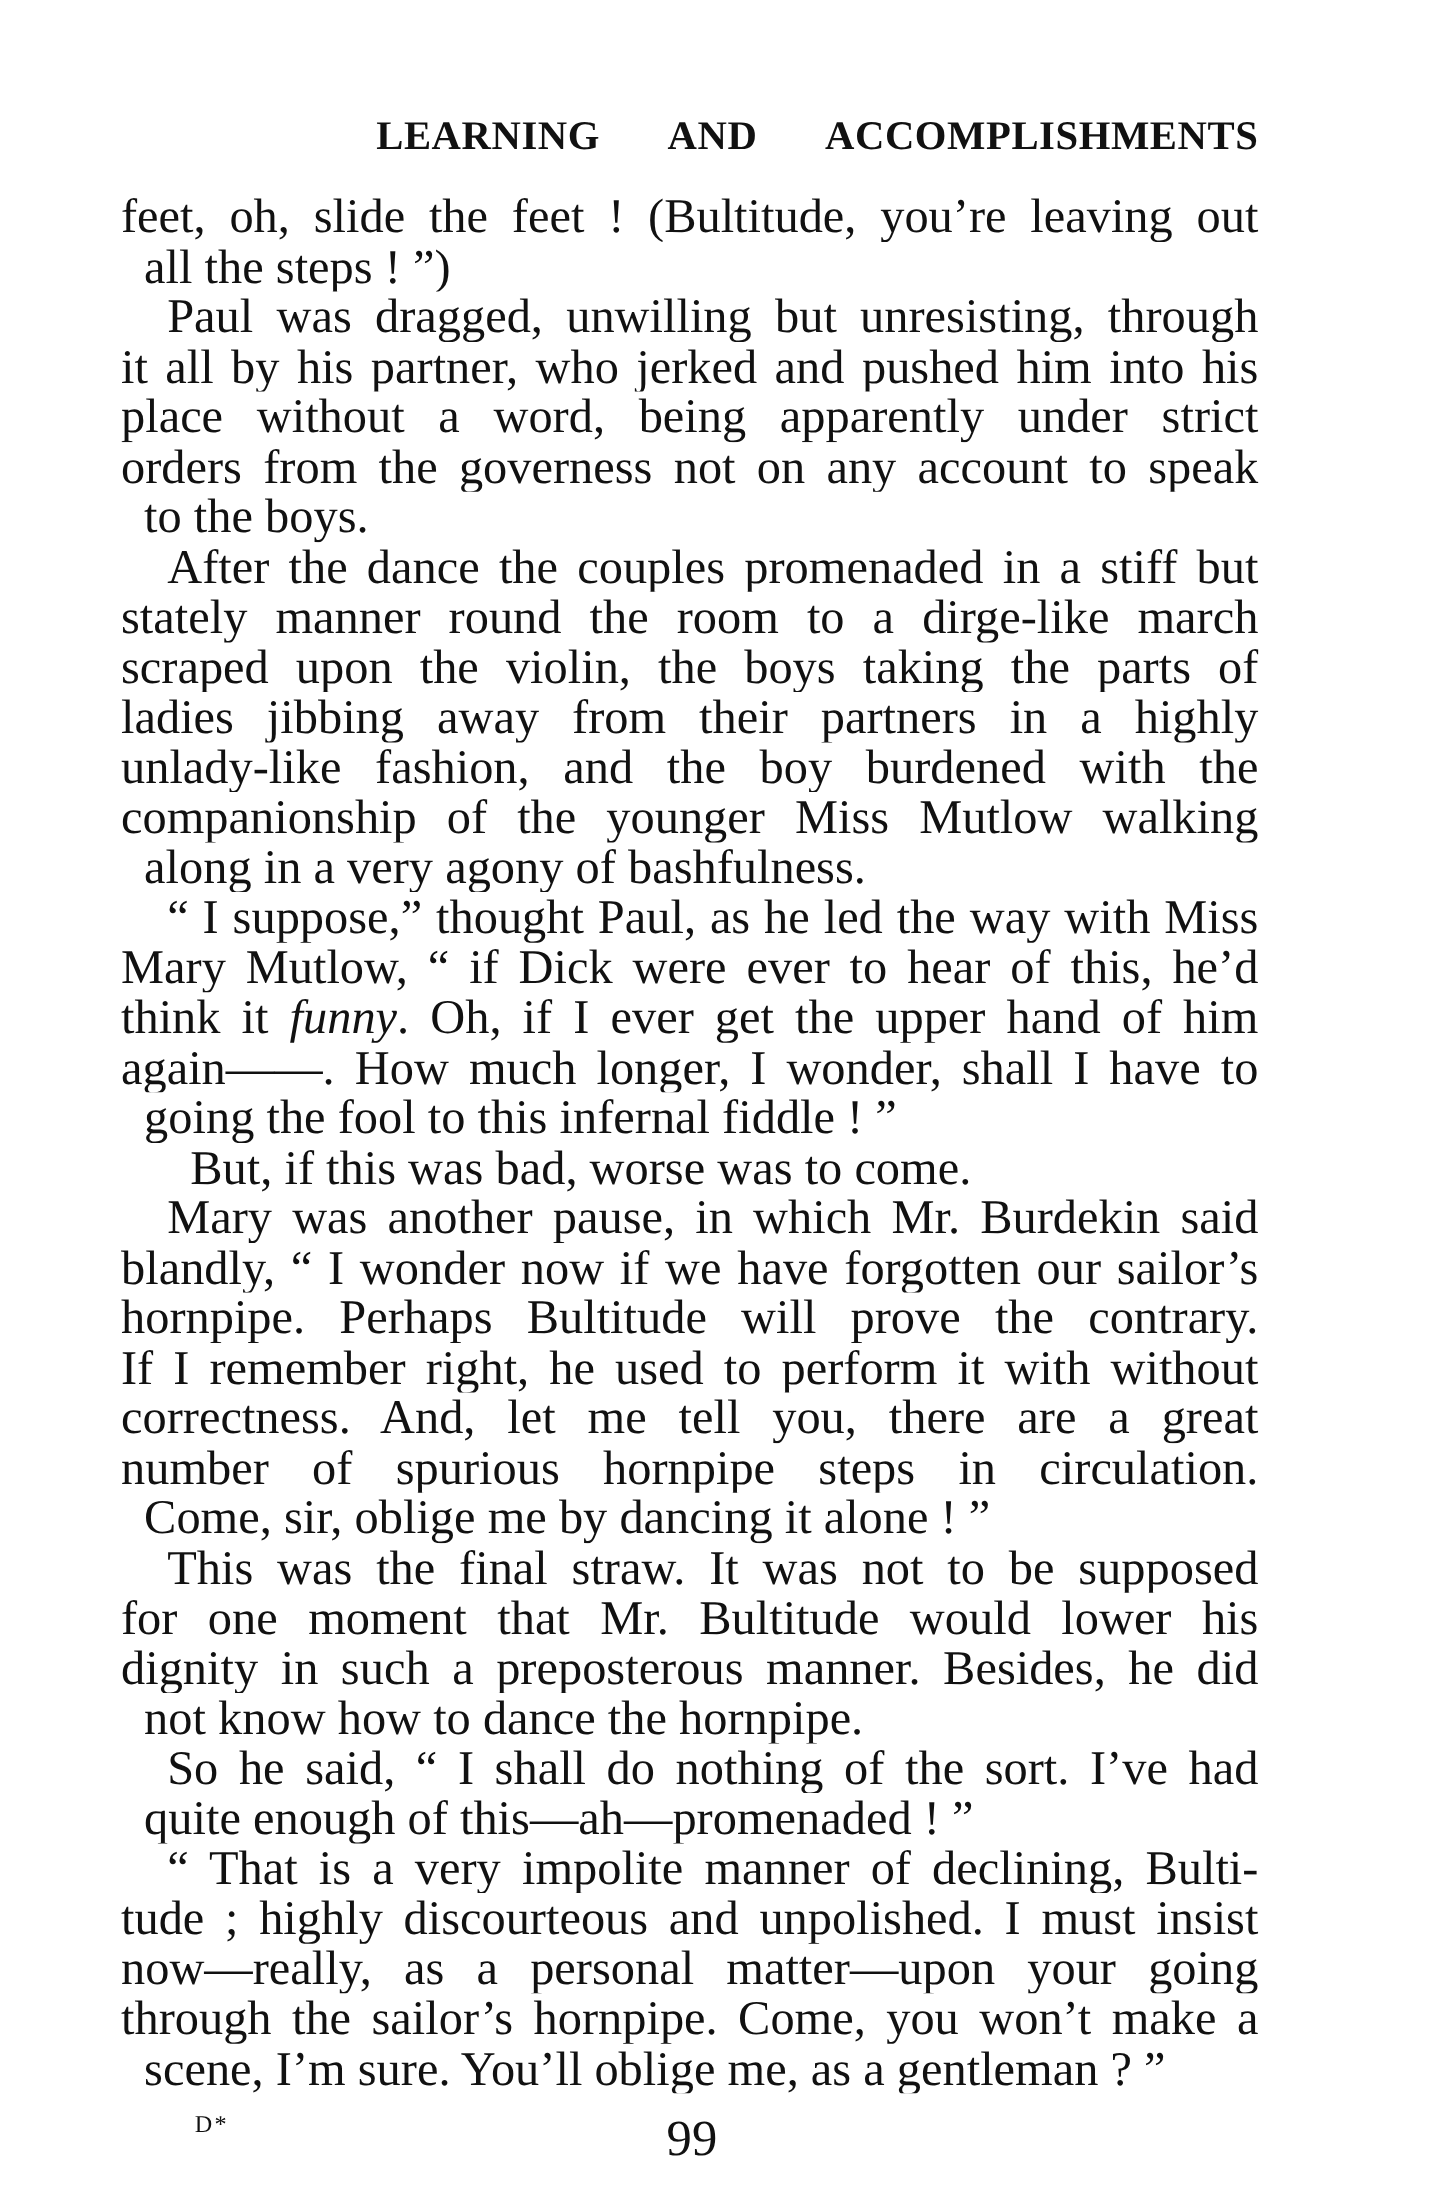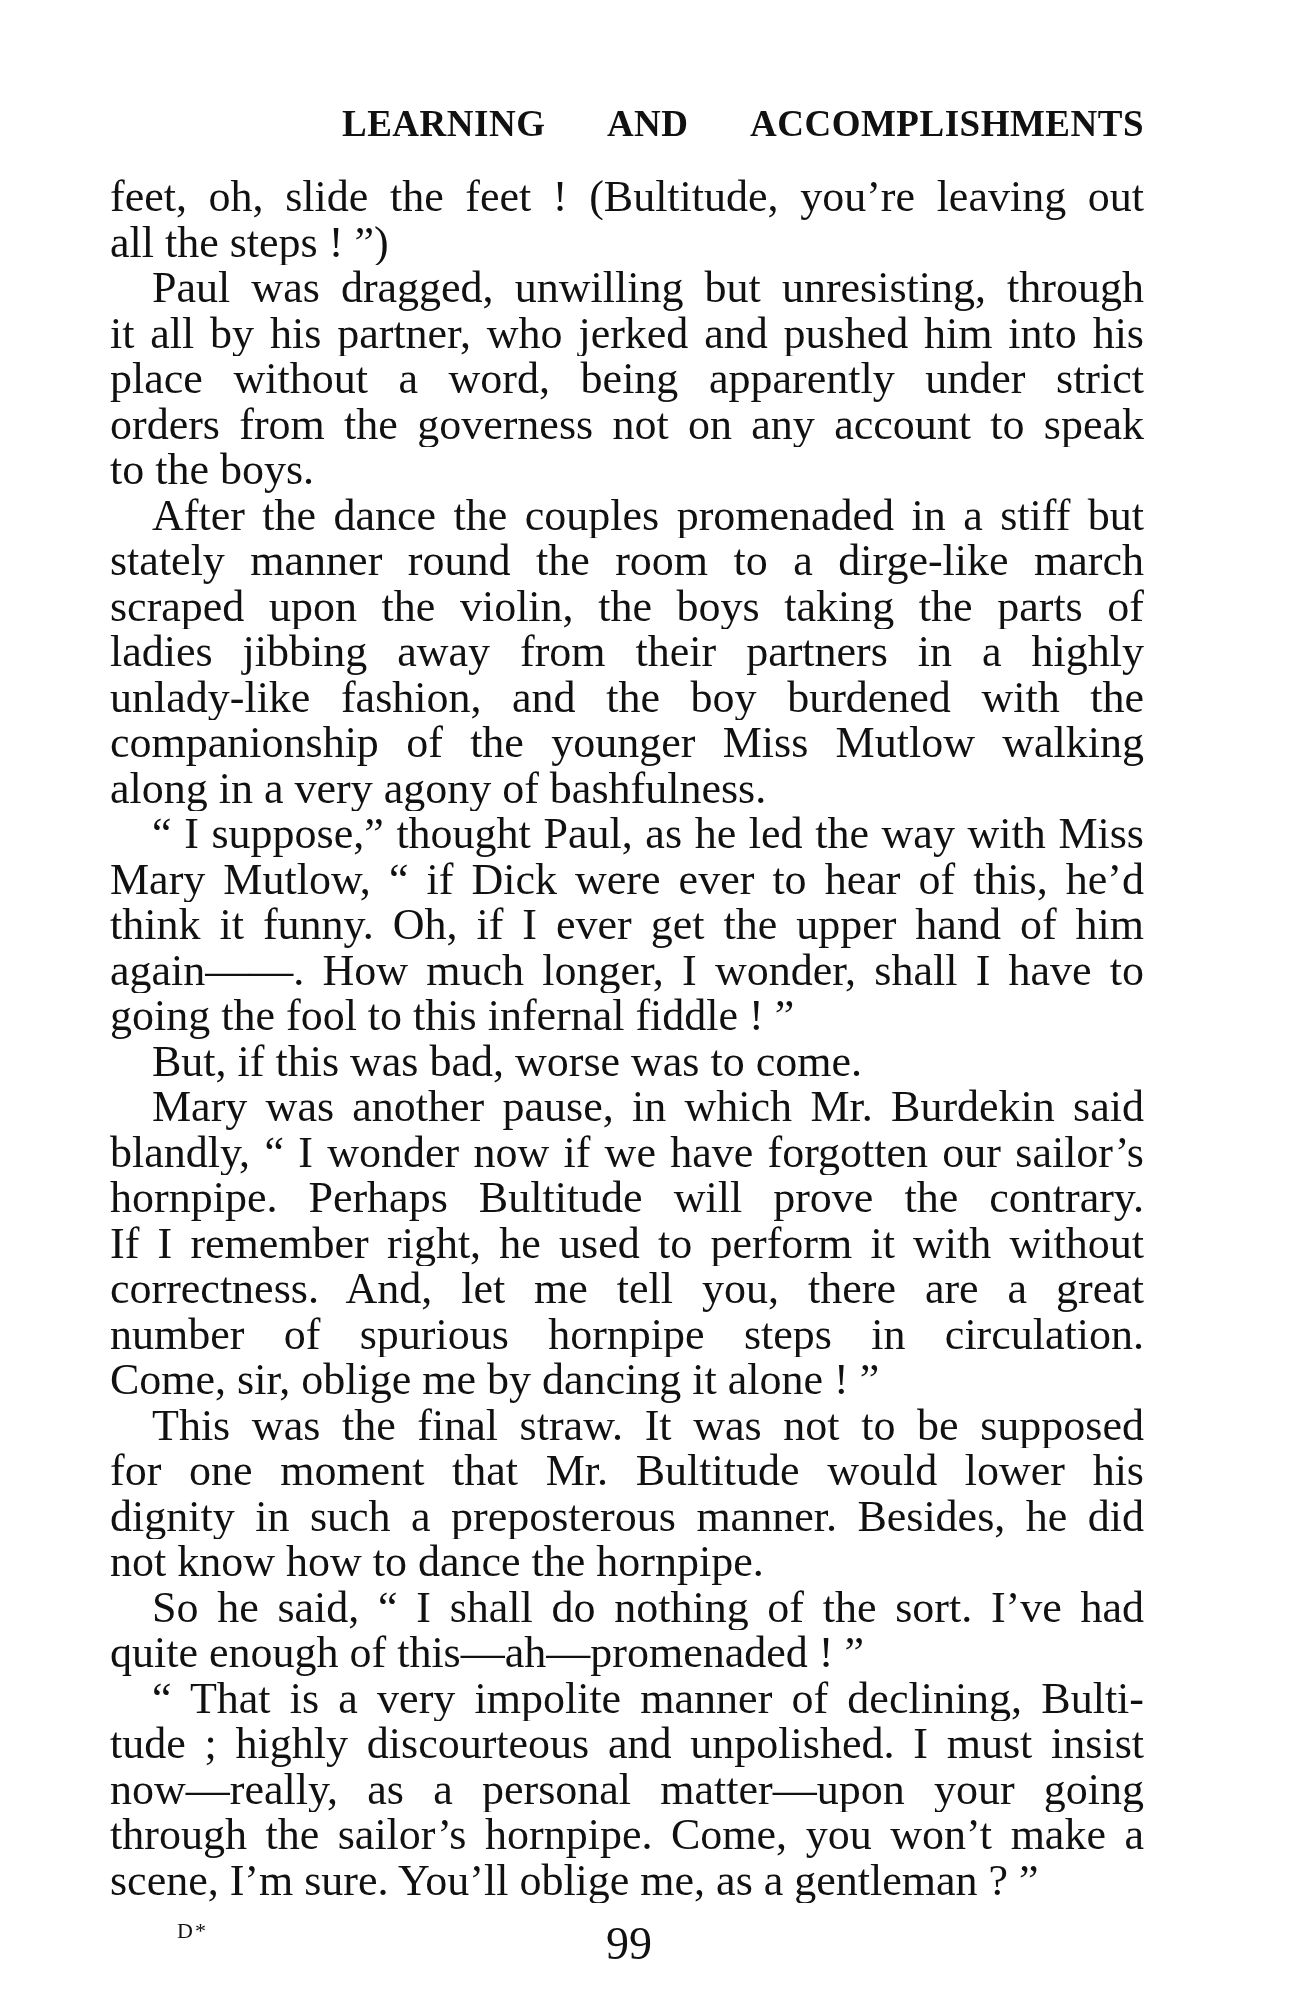--- a/index.html
+++ b/index.html
@@ -44,22 +44,22 @@
     display: block;
     height: 45.5px;
     line-height: 45.5px;
     font-size: 44px;
     text-align: justify;
     text-align-last: justify;
     white-space: normal;
     overflow: hidden;
   }
   .line.indent { padding-left: 42px; }
-  .line.last { text-align-last: left; }
-  .line .it { }
+  .line.last { text-align-last: left; margin-left: 21px; }
+  .line .it { font-style: italic; }
   .signature {
     position: absolute;
     left: 177px;
     top: 1919px;
     font-size: 22px;
     line-height: 24px;
     letter-spacing: 2px;
   }
   .folio {
     position: absolute;

